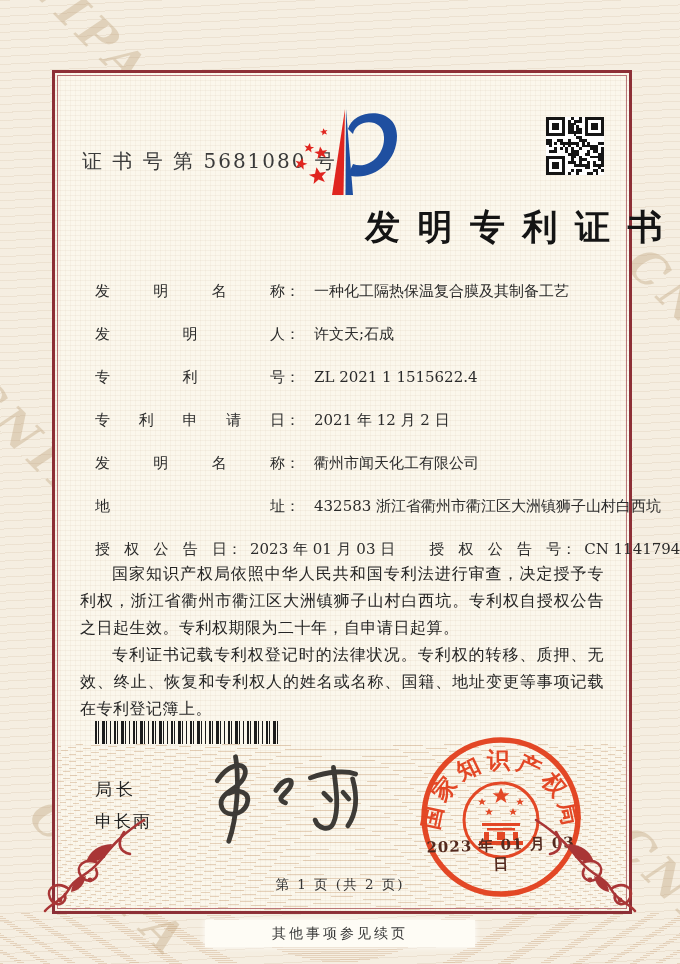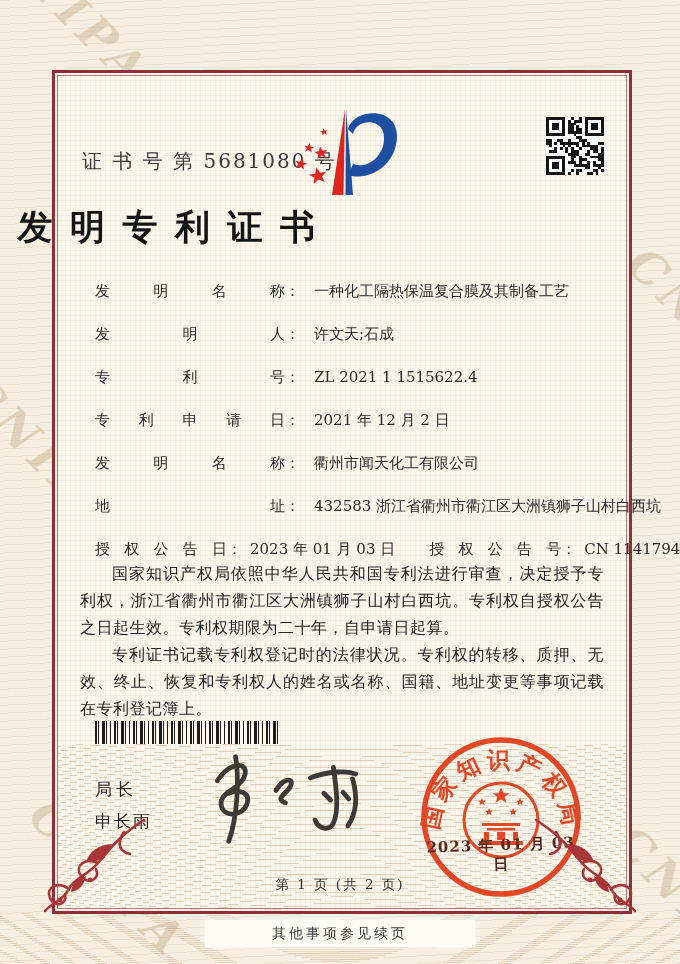--- a/index.html
+++ b/index.html
@@ -22,21 +22,21 @@
   .waves-outer{position:absolute;left:0;top:912px;width:680px;height:52px;z-index:0;
     background:repeating-radial-gradient(160% 120% at 50% 330%, rgba(193,147,102,0.30) 0 1px, rgba(0,0,0,0) 1px 7px);}
   
   .cert-no{position:absolute;left:82px;top:110px;font-size:20px;letter-spacing:2px;color:#3a3a3a;z-index:2;margin-top:38px;}
   .logo{position:absolute;left:290px;top:103px;width:112px;height:97px;z-index:2;}
   .qr{position:absolute;left:546px;top:117px;width:58px;height:58px;background:#fff;z-index:2;}
   .qr i{position:absolute;background:#151515;}
   .qf{position:absolute;width:13px;height:13px;border:3px solid #151515;background:#fff;box-sizing:content-box;}
   .qf::after{content:"";position:absolute;inset:3px;background:#151515;}
   .qf.tl{left:0;top:0}.qf.tr{right:0;top:0}.qf.bl{left:0;bottom:0}
-  .title{position:absolute;left:0;right:0;top:204px;text-align:left;font-size:35px;font-weight:bold;
+  .title{position:absolute;left:0;right:0;top:204px;text-align:right;font-size:35px;font-weight:bold;
     color:#141414;letter-spacing:0.5em;text-indent:0.5em;z-index:2;}
   
   .fields{position:absolute;left:95px;top:280px;right:55px;z-index:2;font-size:15px;color:#2b2b2b;}
   .row{height:22px;line-height:22px;margin-bottom:21px;white-space:nowrap;}
   .lbl{display:inline-block;width:190px;text-align:justify;text-align-last:justify;text-justify:inter-character;vertical-align:top;}
   .lbl-sm{display:inline-block;width:132px;text-align:justify;text-align-last:justify;text-justify:inter-character;vertical-align:top;}
   .val{margin-left:14px;}
   .val2{margin-left:8px;}
   .grant-gap{display:inline-block;width:34px;}
   

